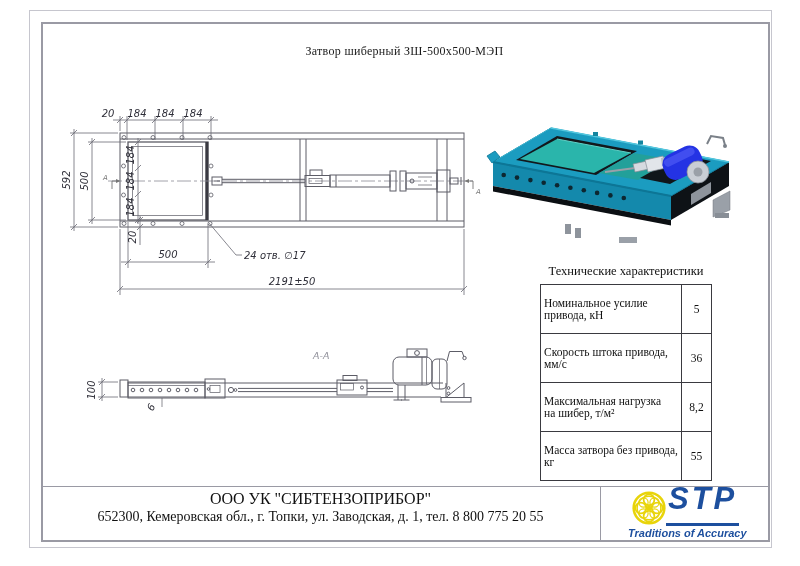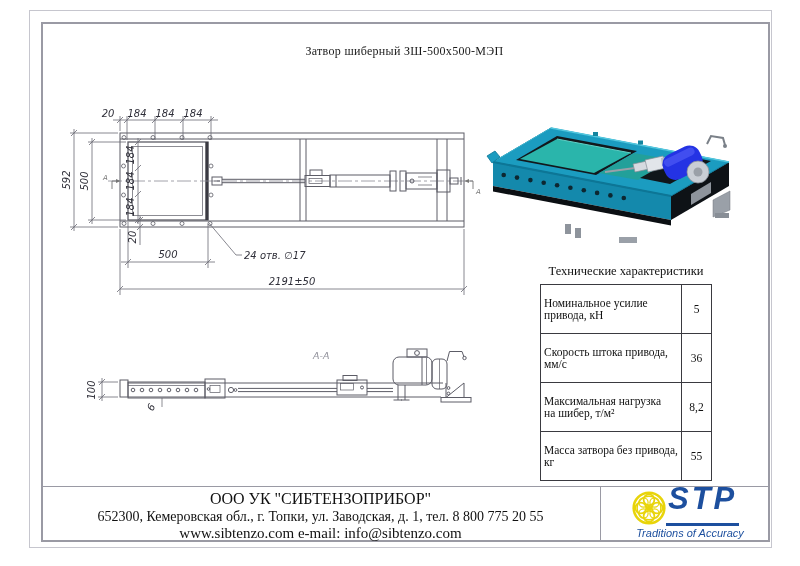--- a/index.html
+++ b/index.html
@@ -21,22 +21,22 @@
   .footer-divider{position:absolute;left:41px;top:486px;width:727px;height:0;border-top:1.5px solid #9a9aa4;}
   .footer-vdivider{position:absolute;left:600px;top:486px;height:54px;width:0;border-left:1.5px solid #9a9aa4;}
   .footer-text{position:absolute;left:41px;top:489px;width:559px;text-align:center;color:#111;}
   .footer-company{font-size:16px;line-height:18px;margin-top:1px;}
   .footer-address{font-size:14px;line-height:17px;}
   .footer-web{font-size:15px;line-height:17px;}
   .logo-block{position:absolute;left:602px;top:487px;width:164px;height:52px;}
   .logo-stp{position:absolute;left:66px;top:-6px;font-family:"Liberation Sans",sans-serif;
     font-style:italic;font-weight:700;font-size:31px;color:#1d4f9e;letter-spacing:3px;}
   .logo-underline{position:absolute;left:64px;top:36px;width:73px;height:2.5px;background:#1d4f9e;}
-  .logo-tagline{position:absolute;left:32px;top:40px;width:112px;text-align:center;
-    font-family:"Liberation Sans",sans-serif;font-style:italic;font-weight:400;
+  .logo-tagline{position:absolute;left:26px;top:40px;width:112px;text-align:center;
+    font-family:"Liberation Sans",sans-serif;font-style:italic;font-weight:700;
     font-size:11px;color:#1d4f9e;white-space:nowrap;}
   .dimtxt{font-family:"DejaVu Sans",sans-serif;font-style:italic;font-size:10px;fill:#2e2e38;}
   .dimtxt-s{font-family:"DejaVu Sans",sans-serif;font-style:italic;font-size:7px;fill:#777;}
 </style>
 </head>
 <body>
 
 <div class="outer-border"></div>
 <div class="frame"></div>
 
@@ -308,21 +308,20 @@
     </tbody>
   </table>
 </div>
 
 <div class="footer-divider"></div>
 <div class="footer-vdivider"></div>
 
 <div class="footer-text">
   <div class="footer-company">ООО УК "СИБТЕНЗОПРИБОР"</div>
   <div class="footer-address">652300, Кемеровская обл., г. Топки, ул. Заводская, д. 1, тел. 8 800 775 20 55</div>
-  <div class="footer-web">www.sibtenzo.com e-mail: info@sibtenzo.com</div>
 </div>
 
 <div class="logo-block">
   <svg width="34" height="34" viewBox="0 0 34 34" style="position:absolute;left:30px;top:4px">
     <circle cx="17" cy="17" r="15.3" fill="none" stroke="#e8d40a" stroke-width="2.6"></circle>
     <circle cx="17" cy="17" r="11.8" fill="none" stroke="#e8d40a" stroke-width="1.4"></circle>
     <circle cx="17" cy="8.8" r="5.4" fill="none" stroke="#e8d40a" stroke-width="1.8"></circle>
     <circle cx="17" cy="25.2" r="5.4" fill="none" stroke="#e8d40a" stroke-width="1.8"></circle>
     <circle cx="8.8" cy="17" r="5.4" fill="none" stroke="#e8d40a" stroke-width="1.8"></circle>
     <circle cx="25.2" cy="17" r="5.4" fill="none" stroke="#e8d40a" stroke-width="1.8"></circle>

